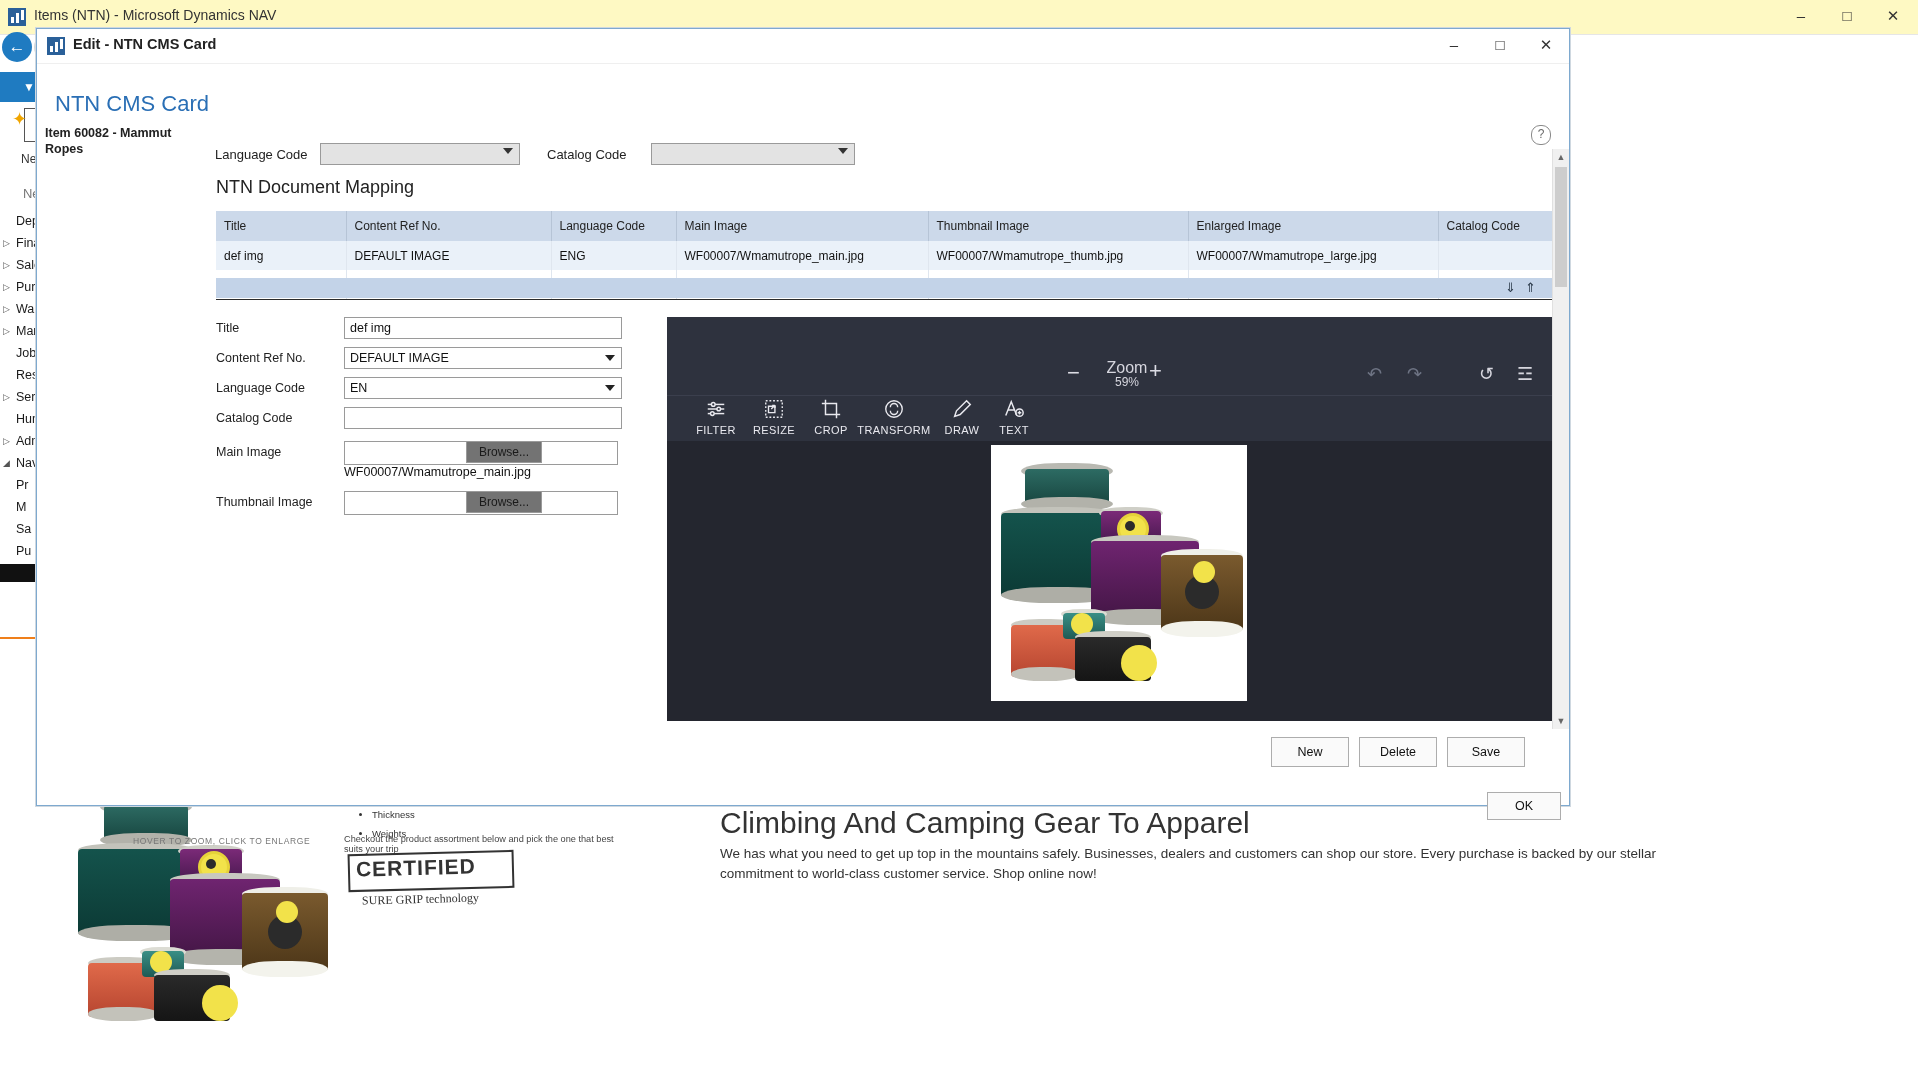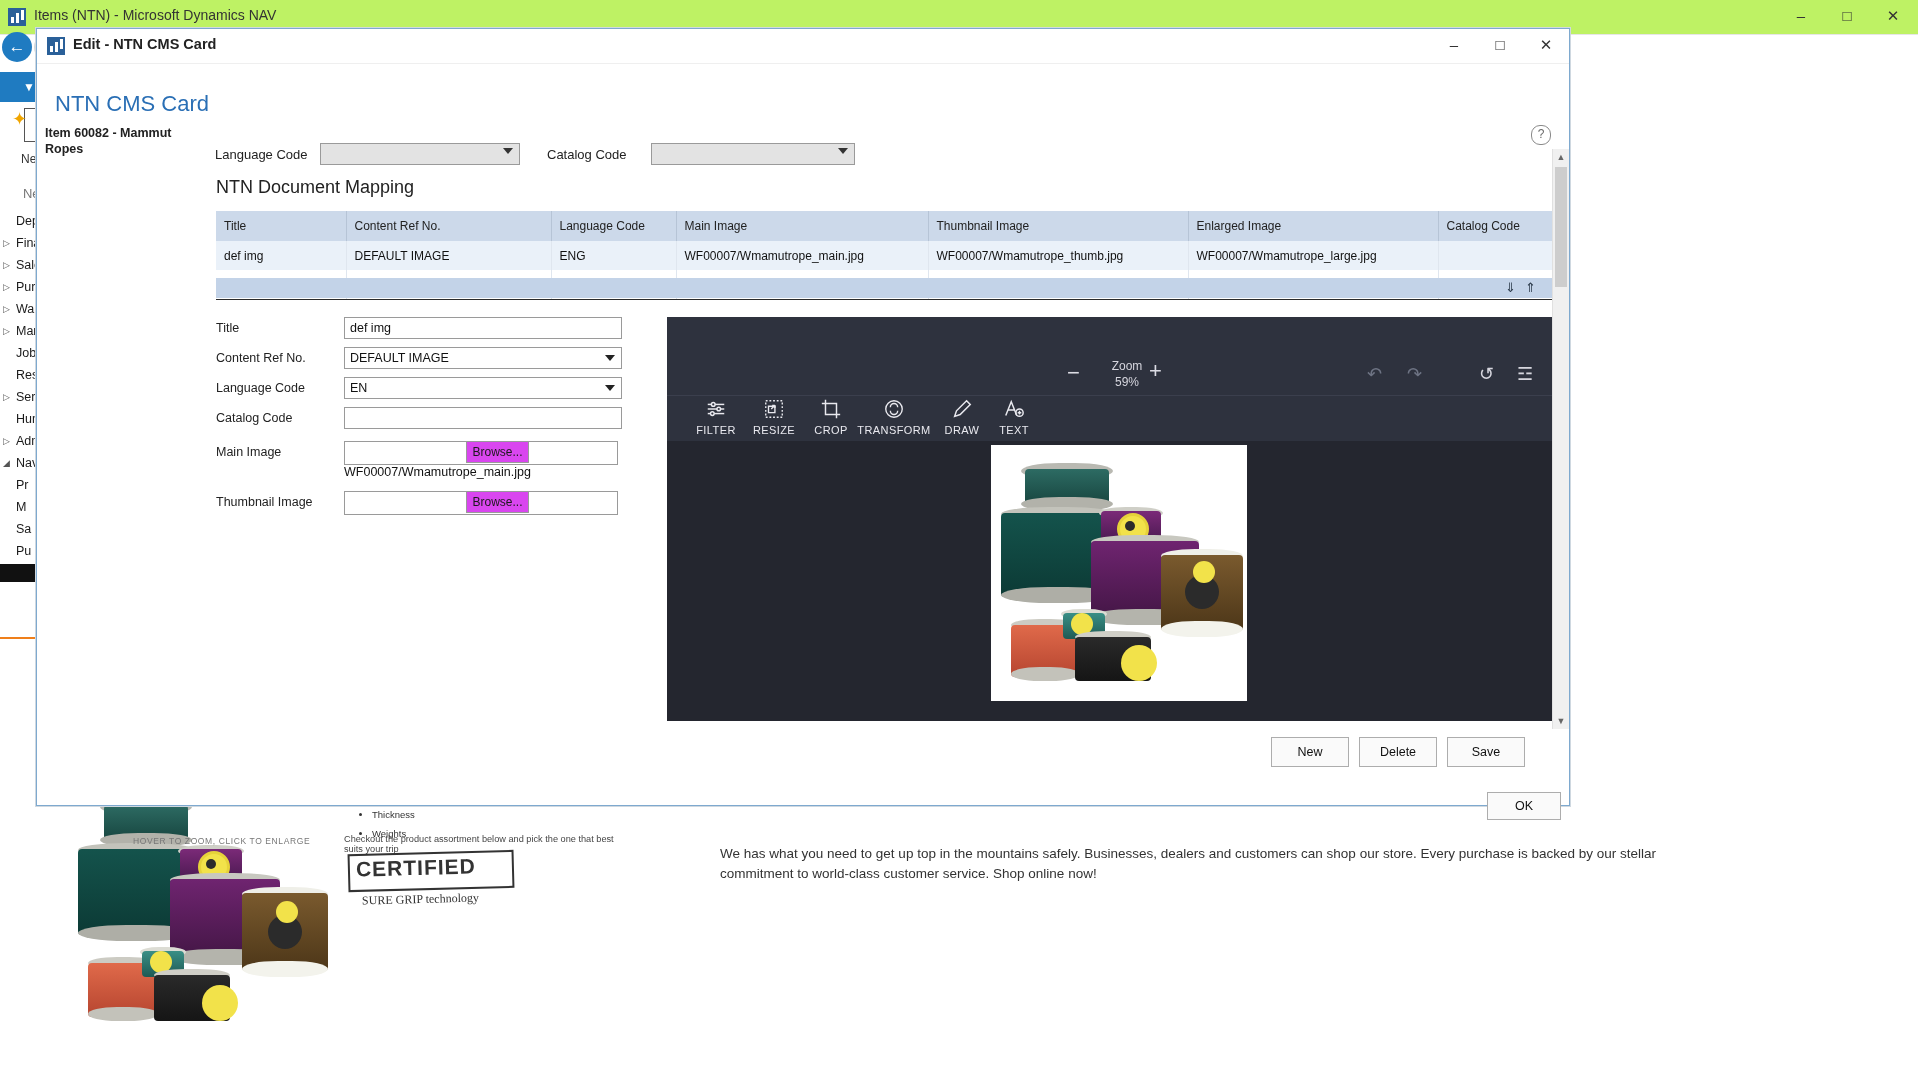--- a/index.html
+++ b/index.html
@@ -4,21 +4,21 @@
 <style>
   html,body{margin:0;padding:0;}
   body{
     width:1918px;height:1080px;overflow:hidden;position:relative;
     font-family:"Liberation Sans",sans-serif;
     background:#ffffff;color:#1a1a1a;
     -webkit-font-smoothing:antialiased;
   }
   
   #nav-window{position:absolute;left:0;top:0;width:1918px;height:1080px;background:#fff;}
-  #nav-titlebar{position:absolute;left:0;top:0;width:1918px;height:34px;background:#bef264;border-bottom:1px solid #e6e6e6;}
+  #nav-titlebar{position:absolute;left:0;top:0;width:1918px;height:34px;background:#fef9c3;border-bottom:1px solid #e6e6e6;}
   #nav-title-icon{position:absolute;left:8px;top:8px;width:18px;height:18px;background:#2a6099;}
   #nav-title-icon:before{content:"";position:absolute;left:3px;top:9px;width:3px;height:6px;background:#fff;}
   #nav-title-icon:after{content:"";position:absolute;left:8px;top:5px;width:3px;height:10px;background:#fff;box-shadow:5px -3px 0 0 #fff;}
   #nav-title-text{position:absolute;left:34px;top:7px;font-size:14px;color:#333;white-space:nowrap;}
   .wbtn{position:absolute;top:0;width:46px;height:32px;color:#333;font-size:15px;line-height:32px;text-align:center;}
   #nav-min{right:94px;} #nav-max{right:48px;} #nav-close{right:2px;}
   #nav-back{position:absolute;left:2px;top:32px;width:30px;height:30px;border-radius:15px;background:#1f7bc1;color:#fff;font-size:17px;line-height:30px;text-align:center;}
   #nav-fwd{position:absolute;left:34px;top:32px;width:30px;height:30px;border-radius:15px;background:#d6d6d6;color:#808080;font-size:17px;line-height:30px;text-align:center;}
   #nav-dropdown{position:absolute;left:0px;top:72px;width:58px;height:30px;background:#1f7bc1;color:#fff;font-size:12px;line-height:30px;text-align:center;}
   #nav-newicon{position:absolute;left:10px;top:108px;width:46px;height:44px;}
@@ -80,38 +80,38 @@
   .frow .lbl{position:absolute;left:0;top:4px;font-size:12.5px;color:#222;}
   .frow .inp{position:absolute;left:128px;top:0;width:278px;height:22px;border:1px solid #9a9a9a;
              background:#fff;font-size:12.5px;line-height:20px;padding:0 5px;box-sizing:border-box;color:#111;
              white-space:nowrap;overflow:hidden;}
   .frow .sel{position:absolute;left:128px;top:0;width:278px;height:22px;border:1px solid #9a9a9a;
              background:#fff;font-size:12.5px;line-height:20px;padding:0 5px;box-sizing:border-box;color:#111;}
   .frow .sel .arrow{position:absolute;right:6px;top:7px;width:0;height:0;border-left:5px solid transparent;border-right:5px solid transparent;border-top:6px solid #222;}
   .frow .chk{position:absolute;left:128px;top:2px;width:14px;height:14px;border:1px solid #333;background:#fff;}
   .frow .chk:after{content:"";position:absolute;left:3px;top:1px;width:4px;height:8px;border:solid #000;border-width:0 2px 2px 0;transform:rotate(42deg);}
   .frow .browse{position:absolute;left:128px;top:0;width:272px;height:22px;border:1px solid #9a9a9a;background:#fff;}
-  .frow .brbtn{position:absolute;left:250px;top:0px;width:63px;height:22px;border:1px solid #9a9a9a;background:#d946ef;
+  .frow .brbtn{position:absolute;left:250px;top:0px;width:76px;height:22px;border:1px solid #9a9a9a;background:#737373;
                font-size:12px;line-height:20px;text-align:center;box-sizing:border-box;}
   .fpath{position:absolute;left:128px;top:24px;font-size:12.5px;color:#111;}
 
   
   #editor{position:absolute;left:630px;top:288px;width:888px;height:404px;background:#2e323e;}
   #editor-tabs{position:absolute;left:0;top:0;width:888px;height:40px;background:#343845;}
   .etab{position:absolute;top:5px;height:30px;line-height:30px;color:#e9e9ef;font-size:12.5px;padding:0 10px;box-sizing:border-box;}
   .etab .hatch{display:inline-block;width:13px;height:17px;vertical-align:-4px;margin-right:7px;
     background:repeating-linear-gradient(135deg,#d8d8e0 0 2px,#3b3f4d 2px 4px);border:1px solid #cfcfd8;}
   #tab-thumb{left:22px;} 
   #tab-main{left:130px;border:1px solid #7d9ec5;background:#3b4050;}
   #tab-enl{left:216px;}
   #cloning{position:absolute;right:16px;top:12px;font-size:12.5px;color:#e9e9ef;}
 
   #zoomgrp{position:absolute;left:0;top:40px;width:888px;height:38px;}
   #zoom-minus{position:absolute;left:400px;top:6px;font-size:22px;color:#dcdce4;line-height:20px;}
-  #zoom-label{position:absolute;left:430px;top:2px;width:60px;text-align:center;font-size:12px;color:#d6d6de;}
+  #zoom-label{position:absolute;left:430px;top:2px;width:60px;text-align:center;font-size:16px;color:#d6d6de;}
   #zoom-value{position:absolute;left:430px;top:18px;width:60px;text-align:center;font-size:12px;color:#d6d6de;}
   #zoom-plus{position:absolute;left:482px;top:4px;font-size:22px;color:#dcdce4;line-height:20px;}
   .ricon{position:absolute;top:6px;color:#6e7484;font-size:18px;}
   #ic-undo{left:700px;} #ic-redo{left:740px;}
   #ic-hist{left:812px;color:#d6d6de;} #ic-layers{left:850px;color:#d6d6de;}
 
   #tools{position:absolute;left:0;top:78px;width:888px;height:46px;border-top:1px solid #3b3f4d;}
   .tool{position:absolute;top:2px;width:74px;text-align:center;color:#e9e9ef;}
   .tool .ti{display:block;height:24px;}
   .tool .tl{display:block;font-size:11px;letter-spacing:.4px;margin-top:2px;}
@@ -299,20 +299,21 @@
     <div class="spool" style="left:72px;top:152px;width:42px;height:26px;background:linear-gradient(180deg,#3a8f86,#1e5a54);"></div>
     <div class="rope-disc" style="left:80px;top:152px;width:22px;height:22px;background:#f2e24a;border-radius:50%;"></div>
     <div class="spool" style="left:84px;top:170px;width:76px;height:12px;background:#d0cfc7;border-radius:50%/60%;"></div>
     <div class="spool" style="left:84px;top:176px;width:76px;height:46px;background:linear-gradient(180deg,#2a2a2a,#151515);"></div>
     <div class="rope-disc" style="left:132px;top:186px;width:36px;height:36px;background:#f2e24a;border-radius:50%;"></div>
   </div>
   <div id="hover-zoom" style="top:272px;left:133px;position:absolute;">HOVER TO ZOOM, CLICK TO ENLARGE</div>
 </div>
 
 <div id="hero">
+  <div id="hero-title">Climbing And Camping Gear To Apparel</div>
   <div id="hero-p">We has what you need to get up top in the mountains safely. Businesses, dealers and customers can shop our store. Every purchase is backed by our stellar commitment to world-class customer service. Shop online now!</div>
 </div>
 
 <div id="cms-window">
   <div id="cms-titlebar">
     <div id="cms-title-icon"></div>
     <div id="cms-title-text">Edit - NTN CMS Card</div>
     <div class="wbtn" id="cms-min">–</div>
     <div class="wbtn" id="cms-max">□</div>
     <div class="wbtn" id="cms-close">✕</div>

